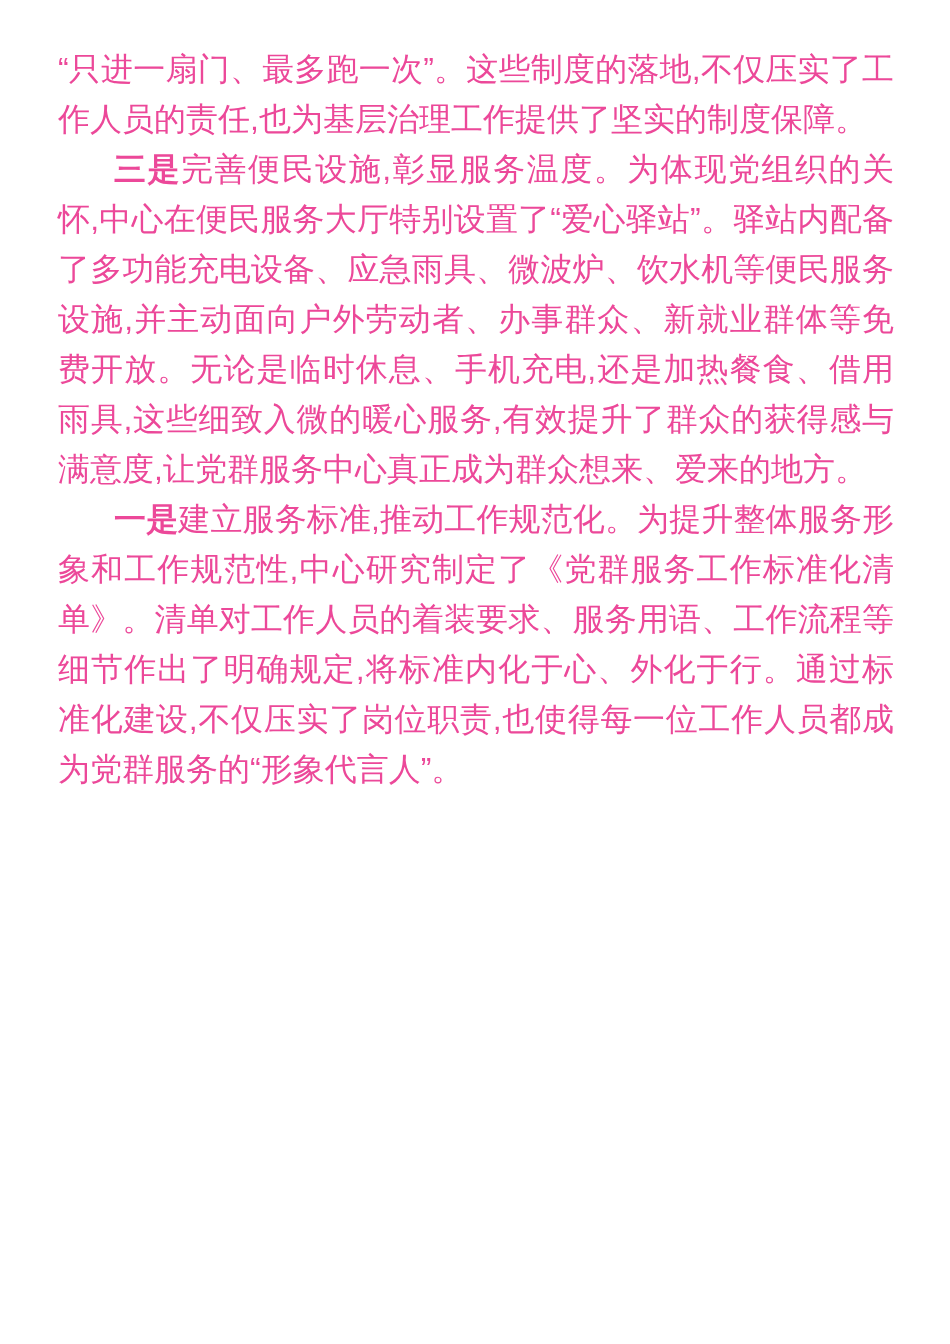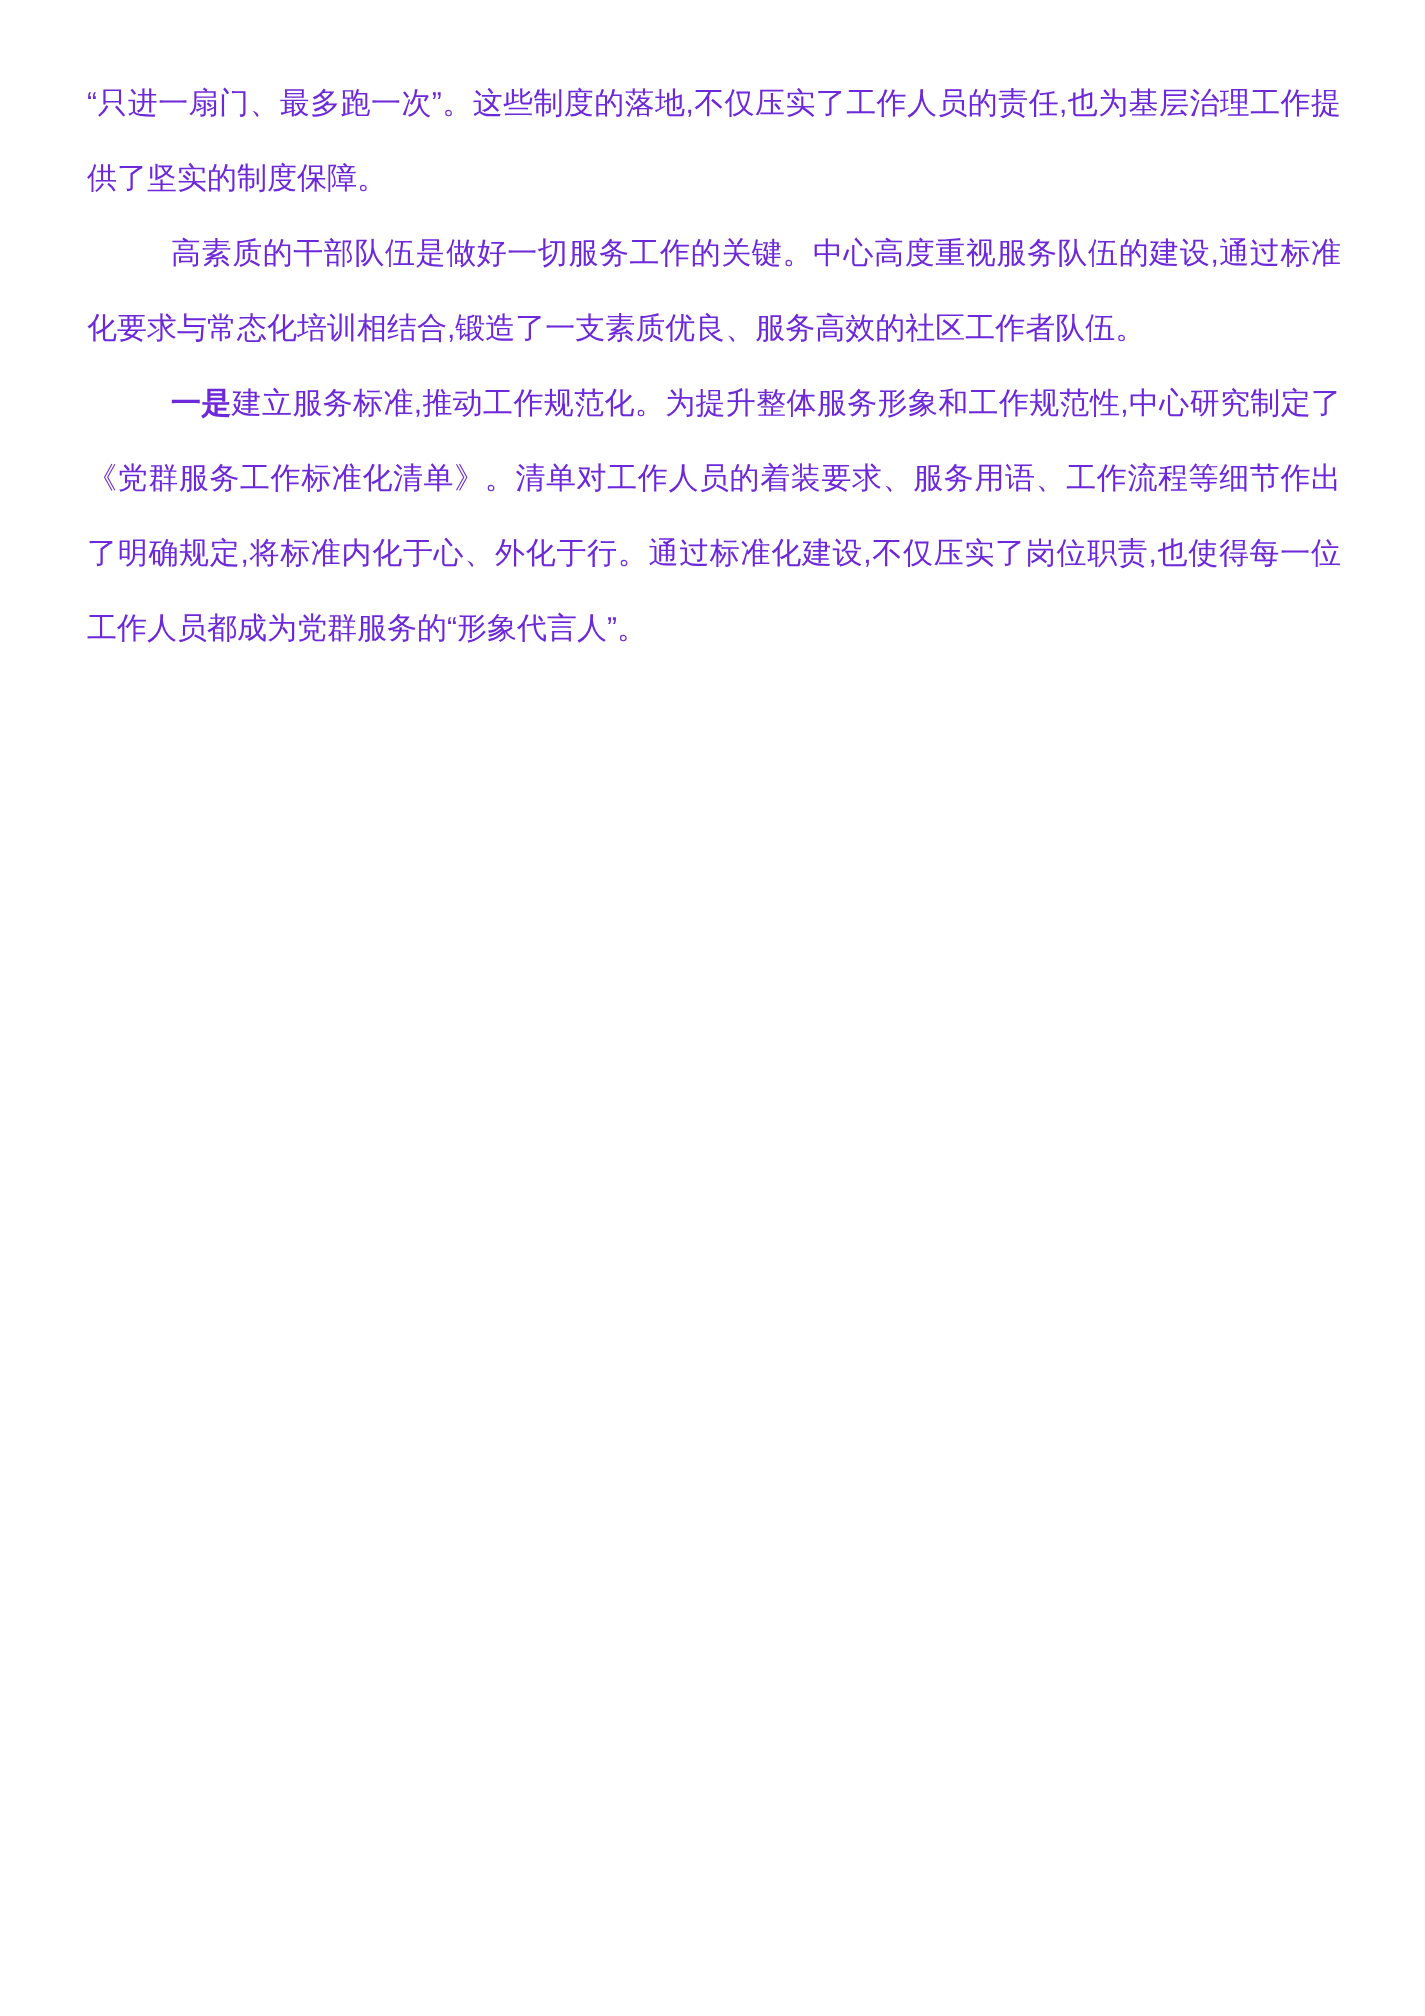--- a/index.html
+++ b/index.html
@@ -23,26 +23,26 @@
   }
   .doc-body {
     position: absolute;
     left: 58px;
     top: 44px;
     width: 836px;
   }
   p.para {
     margin: 0;
     padding: 0;
-    font-size: 20px;
+    font-size: 32px;
     line-height: 50px;
     letter-spacing: 0px;
     text-align: justify;
     text-justify: inter-character;
-    color: #6d28d9;
+    color: #ec4899;
     word-break: break-all;
     -ms-word-break: break-all;
   }
   p.indent {
     text-indent: 56px;
   }
   p.noindent {
     text-indent: 0;
   }
   .b {
@@ -53,16 +53,16 @@
     margin-bottom: 0;
   }
 </style>
 </head>
 <body>
 
 <div class="page">
   <div class="doc-body" id="doc-body">
 
   <p class="para noindent"><span>“只进一扇门、最多跑一次”。这些制度的落地,不仅压实了工作人员的责任,也为基层治理工作提供了坚实的制度保障。</span></p>
-      <p class="para indent"><span>高素质的干部队伍是做好一切服务工作的关键。中心高度重视服务队伍的建设,通过标准化要求与常态化培训相结合,锻造了一支素质优良、服务高效的社区工作者队伍。</span></p>
+      <p class="para indent"><span class="b">三是</span><span>完善便民设施,彰显服务温度。为体现党组织的关怀,中心在便民服务大厅特别设置了“爱心驿站”。驿站内配备了多功能充电设备、应急雨具、微波炉、饮水机等便民服务设施,并主动面向户外劳动者、办事群众、新就业群体等免费开放。无论是临时休息、手机充电,还是加热餐食、借用雨具,这些细致入微的暖心服务,有效提升了群众的获得感与满意度,让党群服务中心真正成为群众想来、爱来的地方。</span></p>
       <p class="para indent"><span class="b">一是</span><span>建立服务标准,推动工作规范化。为提升整体服务形象和工作规范性,中心研究制定了《党群服务工作标准化清单》。清单对工作人员的着装要求、服务用语、工作流程等细节作出了明确规定,将标准内化于心、外化于行。通过标准化建设,不仅压实了岗位职责,也使得每一位工作人员都成为党群服务的“形象代言人”。</span></p>
     </div>
 </div>
 
 </body></html>

